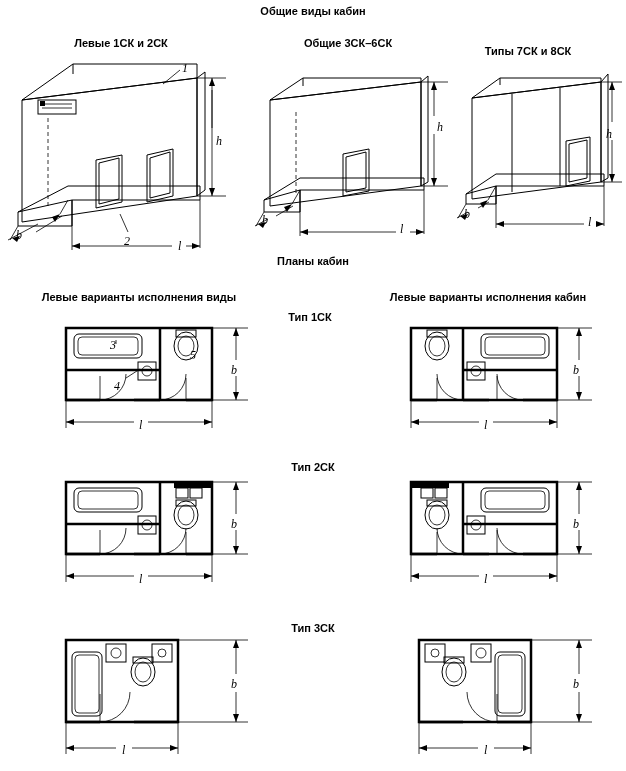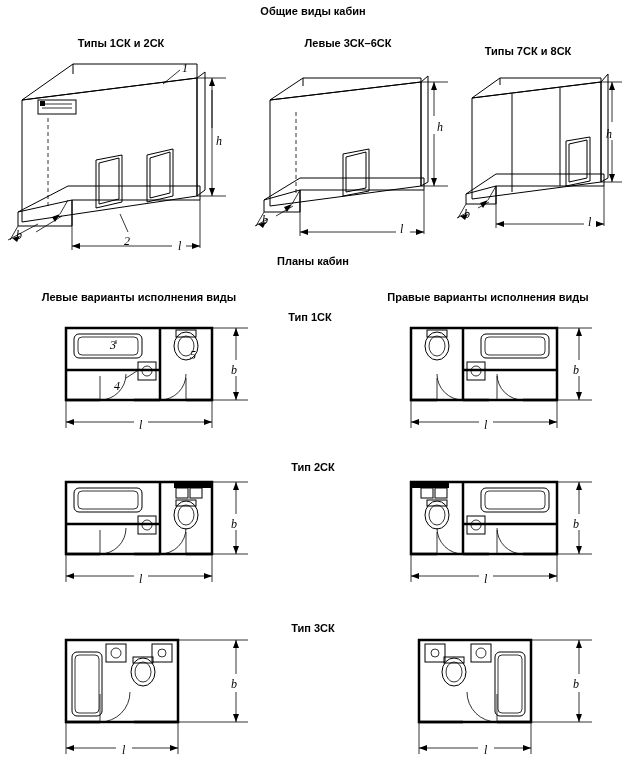--- a/index.html
+++ b/index.html
@@ -40,28 +40,28 @@
   .ln-dash { stroke: #000; stroke-width: 0.8; fill: none; stroke-dasharray: 4 3; }
   .fillb { fill: #000000; }
 </style>
 </head>
 <body>
 
 <div id="page">
 
   <div class="lbl bold center" style="left:313px; top:6px;text-align:center;">Общие виды кабин</div>
 
-  <div class="lbl bold center" style="left:121px; top:38px;">Типы 1СК и 2СК</div>
-  <div class="lbl bold center" style="left:348px; top:38px;">Левые 3СК–6СК</div>
+  <div class="lbl bold center" style="left:121px; top:38px;">Левые 1СК и 2СК</div>
+  <div class="lbl bold center" style="left:348px; top:38px;">Общие 3СК–6СК</div>
   <div class="lbl bold center" style="left:528px; top:38px;margin-top:8px;">Типы 7СК и 8СК</div>
 
   <div class="lbl bold center" style="left:313px; top:256px;">Планы кабин</div>
 
   <div class="lbl bold center" style="left:139px; top:292px;">Левые варианты исполнения виды</div>
-  <div class="lbl bold center" style="left:488px; top:292px;">Правые варианты исполнения виды</div>
+  <div class="lbl bold center" style="left:488px; top:292px;">Левые варианты исполнения кабин</div>
 
   <div class="lbl bold center" style="left:310px; top:312px;">Тип 1СК</div>
   <div class="lbl bold center" style="left:313px; top:462px;">Тип 2СК</div>
   <div class="lbl bold center" style="left:313px; top:623px;">Тип 3СК</div>
 
   <div class="dim-i" style="left:182px; top:61px;">1</div>
   <div class="dim-i" style="left:124px; top:234px;">2</div>
   <div class="dim-i" style="left:216px; top:134px;">h</div>
   <div class="dim-i" style="left:16px; top:228px;">b</div>
   <div class="dim-i" style="left:178px; top:239px;">l</div>

